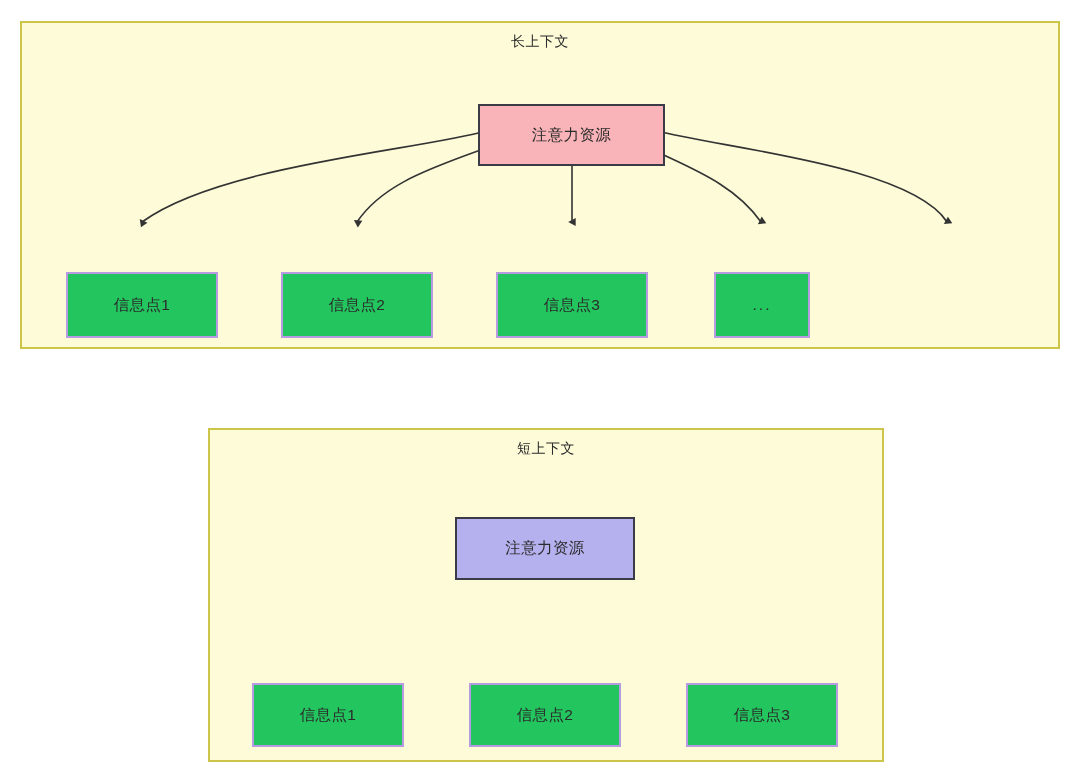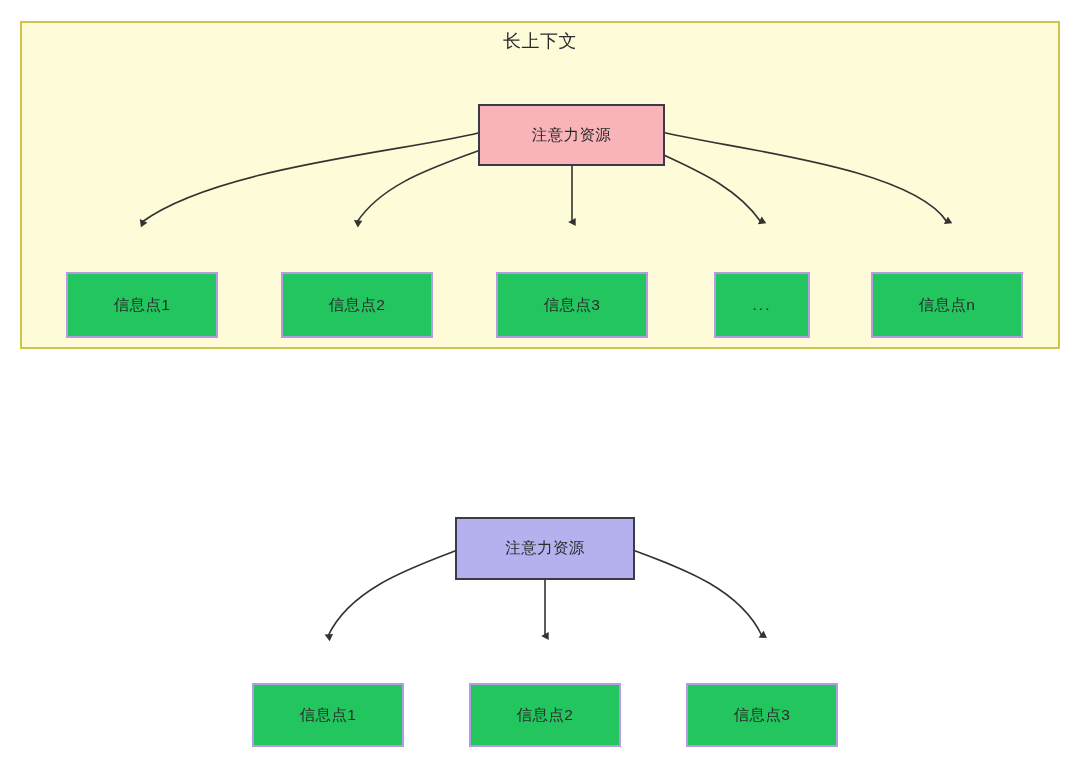--- a/index.html
+++ b/index.html
@@ -45,21 +45,21 @@
     top: 428px;
     width: 676px;
     height: 334px;
   }
   .group-title {
     position: absolute;
     left: 0;
     right: 0;
     top: 8px;
     text-align: center;
-    font-size: 18px;
+    font-size: 14px;
     color: #2b2b2b;
     letter-spacing: 0.5px;
     line-height: 20px;
   }
   
   .node {
     position: absolute;
     box-sizing: border-box;
     display: flex;
     align-items: center;
@@ -117,22 +117,24 @@
   <div class="node node-root-pink" style="left:478px; top:69px; width:187px; height:62px;">注意力资源</div>
 
   <div class="node node-leaf" style="left:66px; top:237px; width:152px; height:66px;">信息点1</div>
 
   <div class="node node-leaf" style="left:281px; top:237px; width:152px; height:66px;">信息点2</div>
 
   <div class="node node-leaf" style="left:496px; top:237px; width:152px; height:66px;">信息点3</div>
 
   <div class="node node-leaf dots" style="left:714px; top:237px; width:96px; height:66px;">...</div>
 
-  <div class="node node-leaf" style="left:871px; top:237px; width:152px; height:66px;">信息点n</div>
 
+  <div class="group-box" id="group-short">
+    <div class="group-title">短上下文</div>
+  </div>
 
   <div class="node node-root-blue" style="left:455px; top:482px; width:180px; height:63px;">注意力资源</div>
 
   <div class="node node-leaf" style="left:252px; top:648px; width:152px; height:64px;">信息点1</div>
 
   <div class="node node-leaf" style="left:469px; top:648px; width:152px; height:64px;">信息点2</div>
 
   <div class="node node-leaf" style="left:686px; top:648px; width:152px; height:64px;">信息点3</div>
 
 </div>

